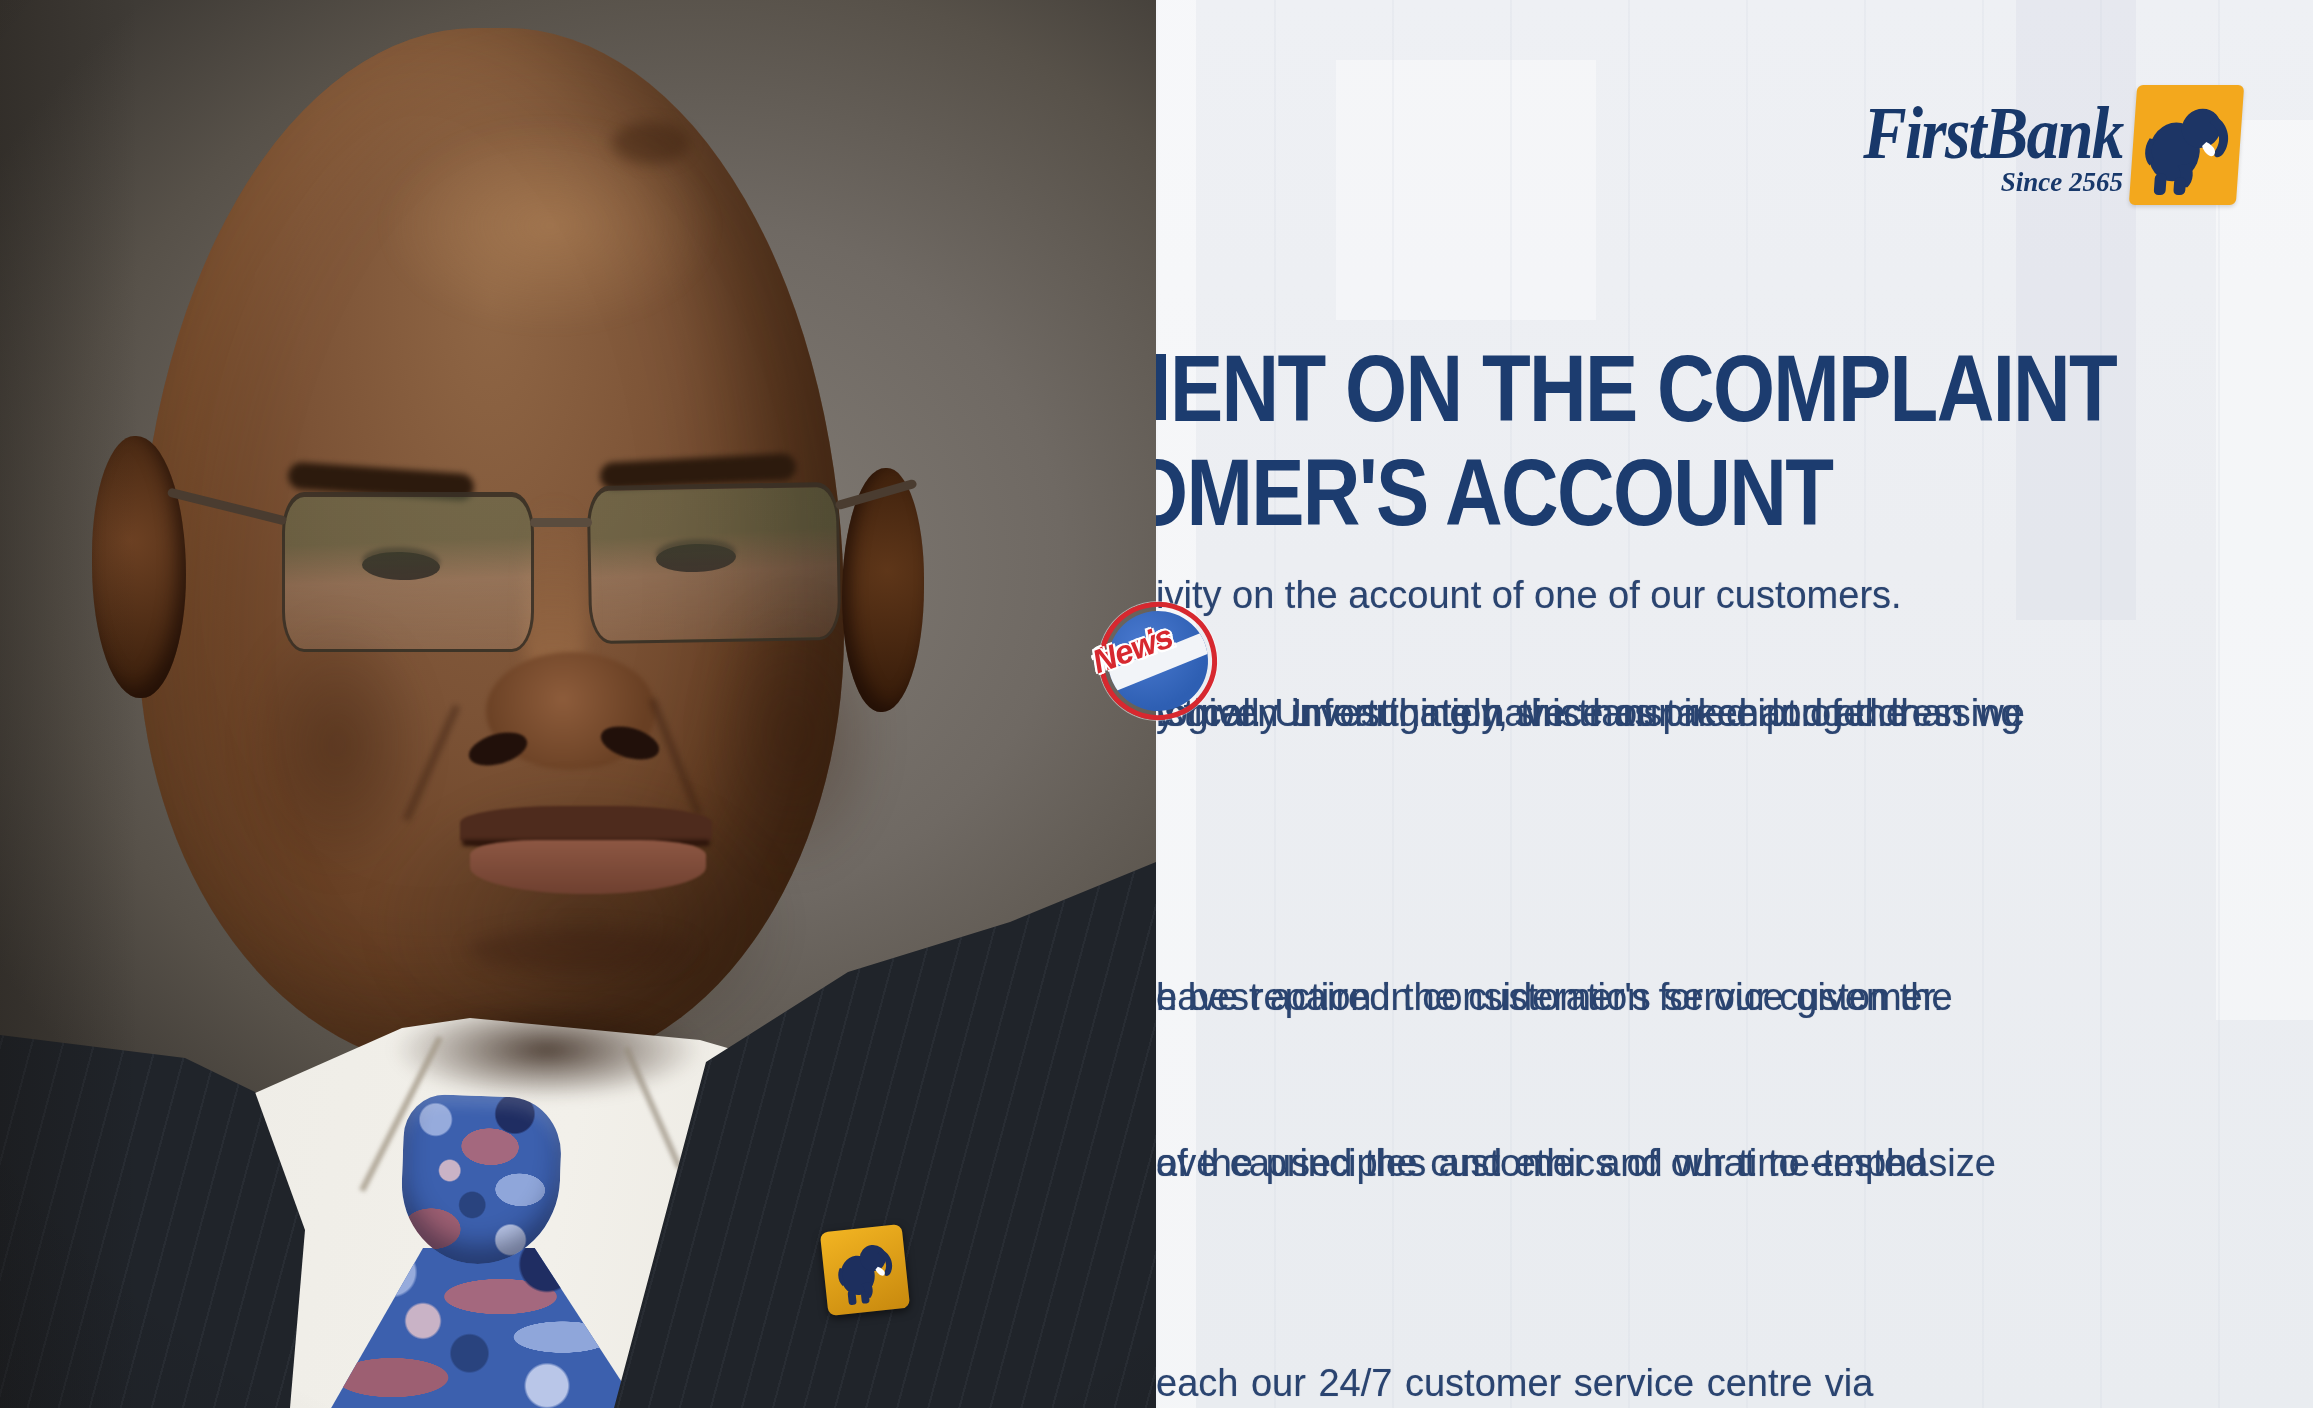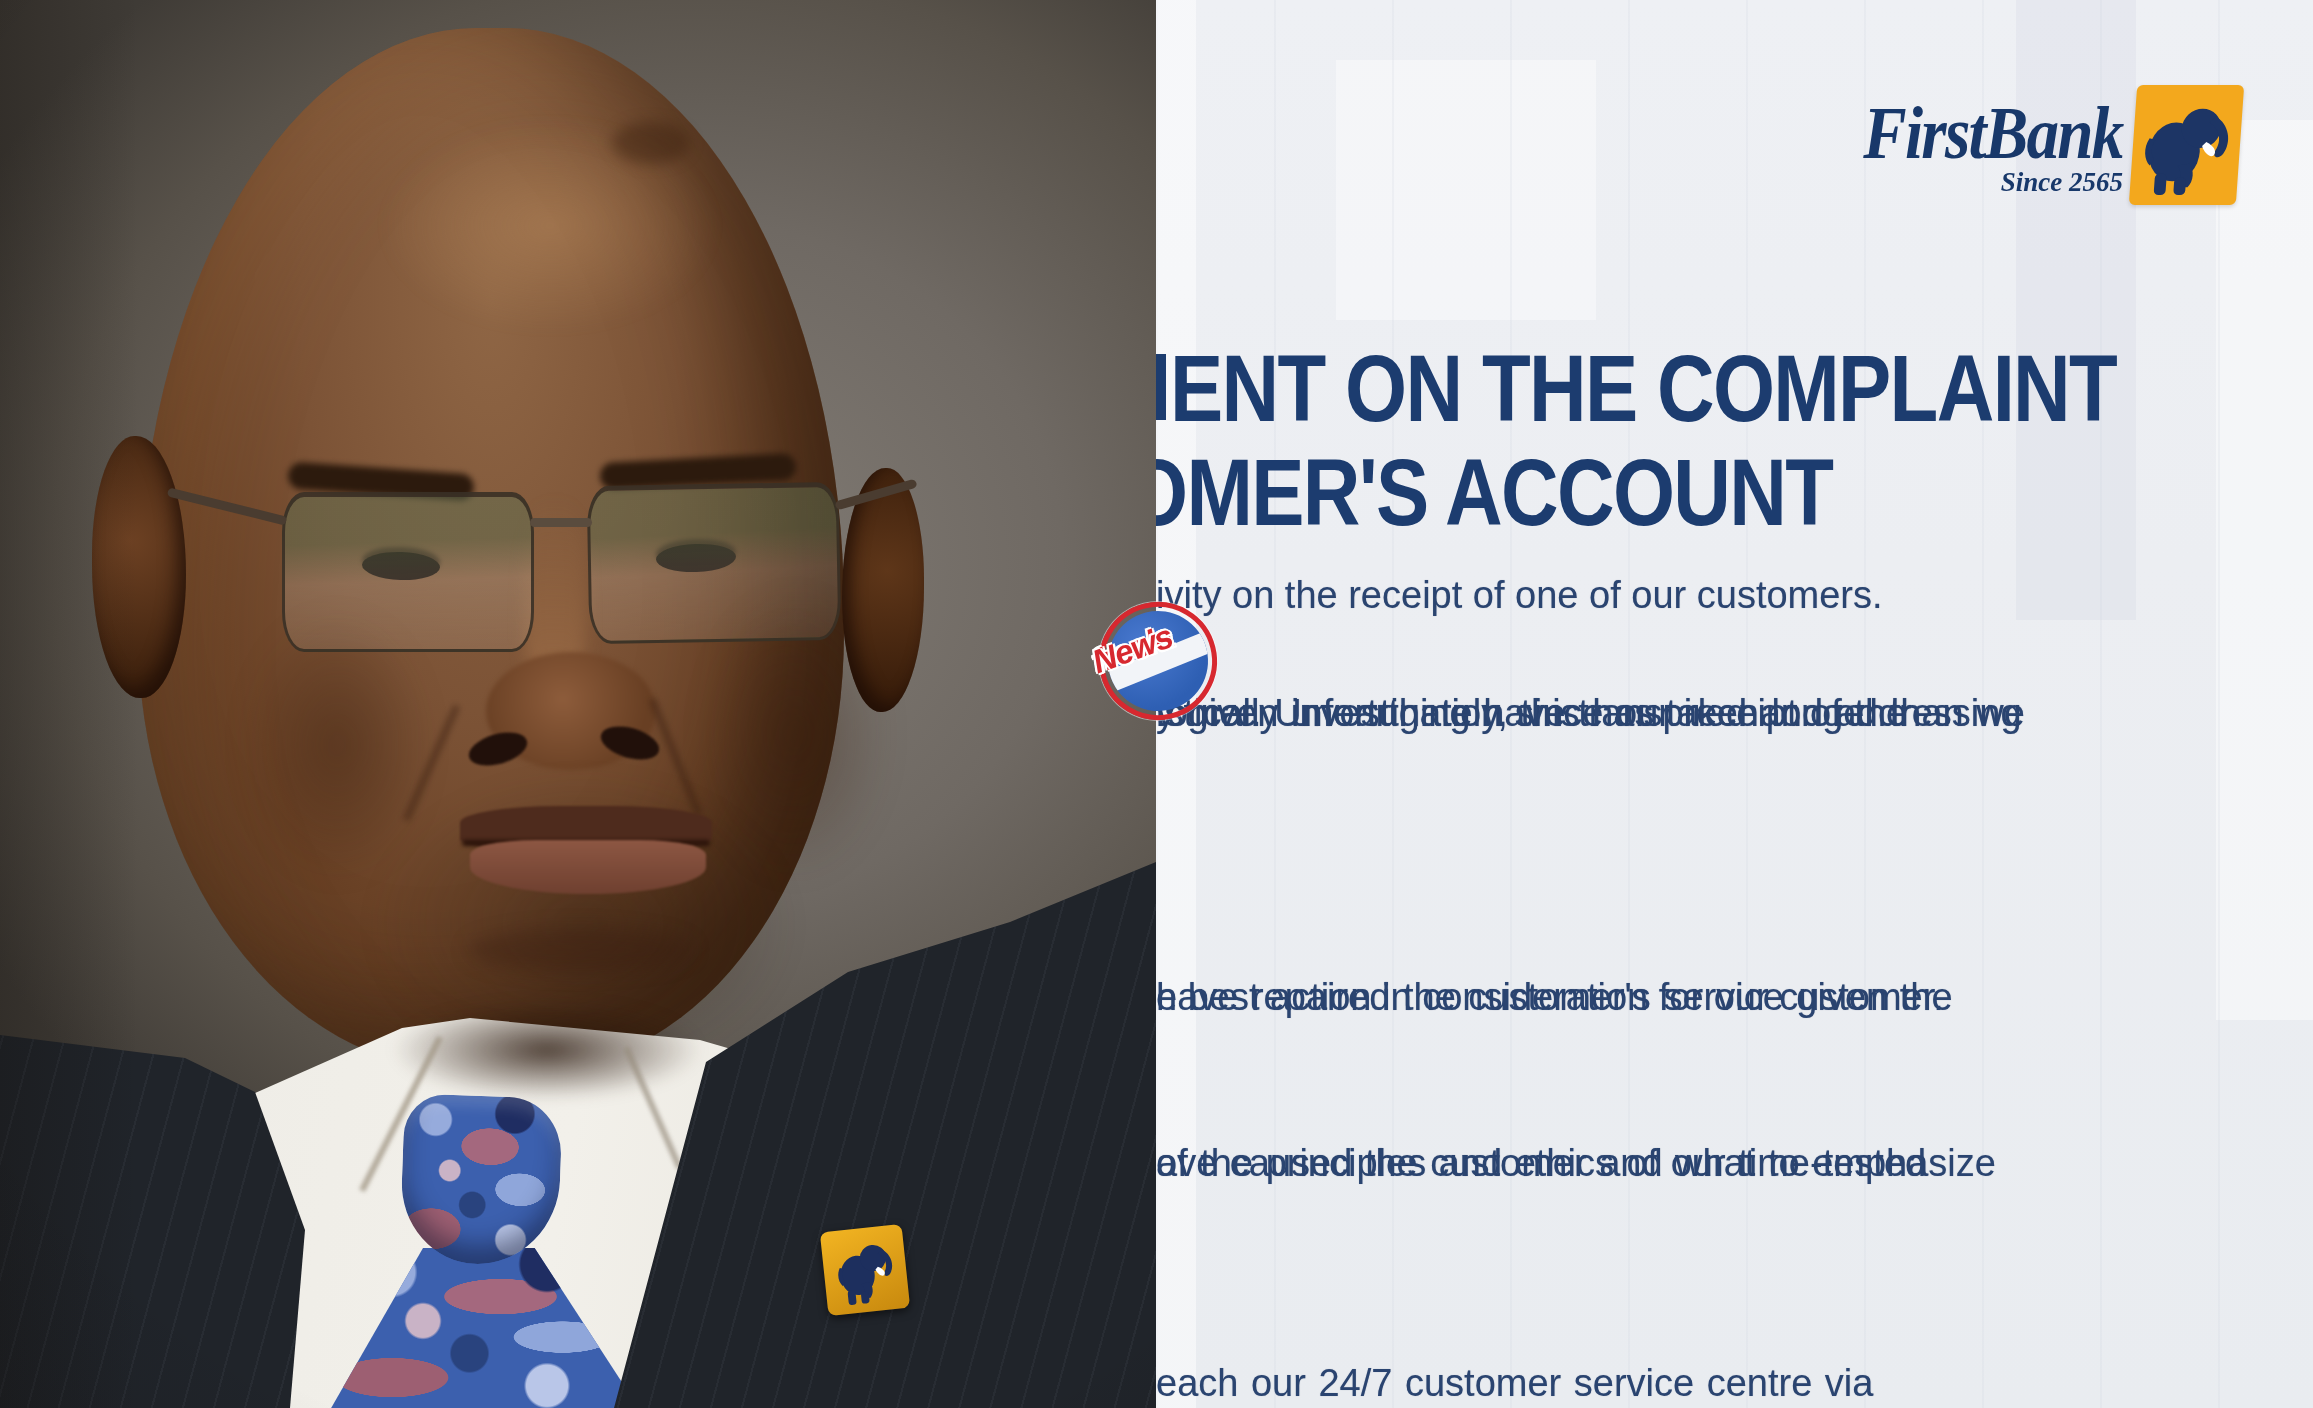--- a/index.html
+++ b/index.html
@@ -224,21 +224,21 @@
         </g>
         <path d="M70 52 C78 56 82 62 78 66 C74 68 68 62 66 56 Z" fill="#ffffff"></path>
       </svg>
     </div>
 
     <div class="headline-stub"></div>
     <div class="headline headline-1">ENT ON THE COMPLAINT</div>
     <div class="headline headline-2">OMER'S ACCOUNT</div>
 
     <div class="para p1">
-        <div class="doc-line">ivity on the receipt of one of our customers.</div>
+        <div class="doc-line">ivity on the account of one of our customers.</div>
       </div>
     <div class="para p2">
         <div class="doc-line justify">y given investigation since our receipt of the</div>
         <div class="doc-line justify">istically unearthing have transpired and addressing</div>
         <div class="doc-line justify">tomer. Unfortunately, this has taken longer than we</div>
       </div>
     <div class="para p3">
         <div class="doc-line justify">have repaired the customer's service given the</div>
         <div class="doc-line">e best action in consideration for our customer.</div>
       </div>

